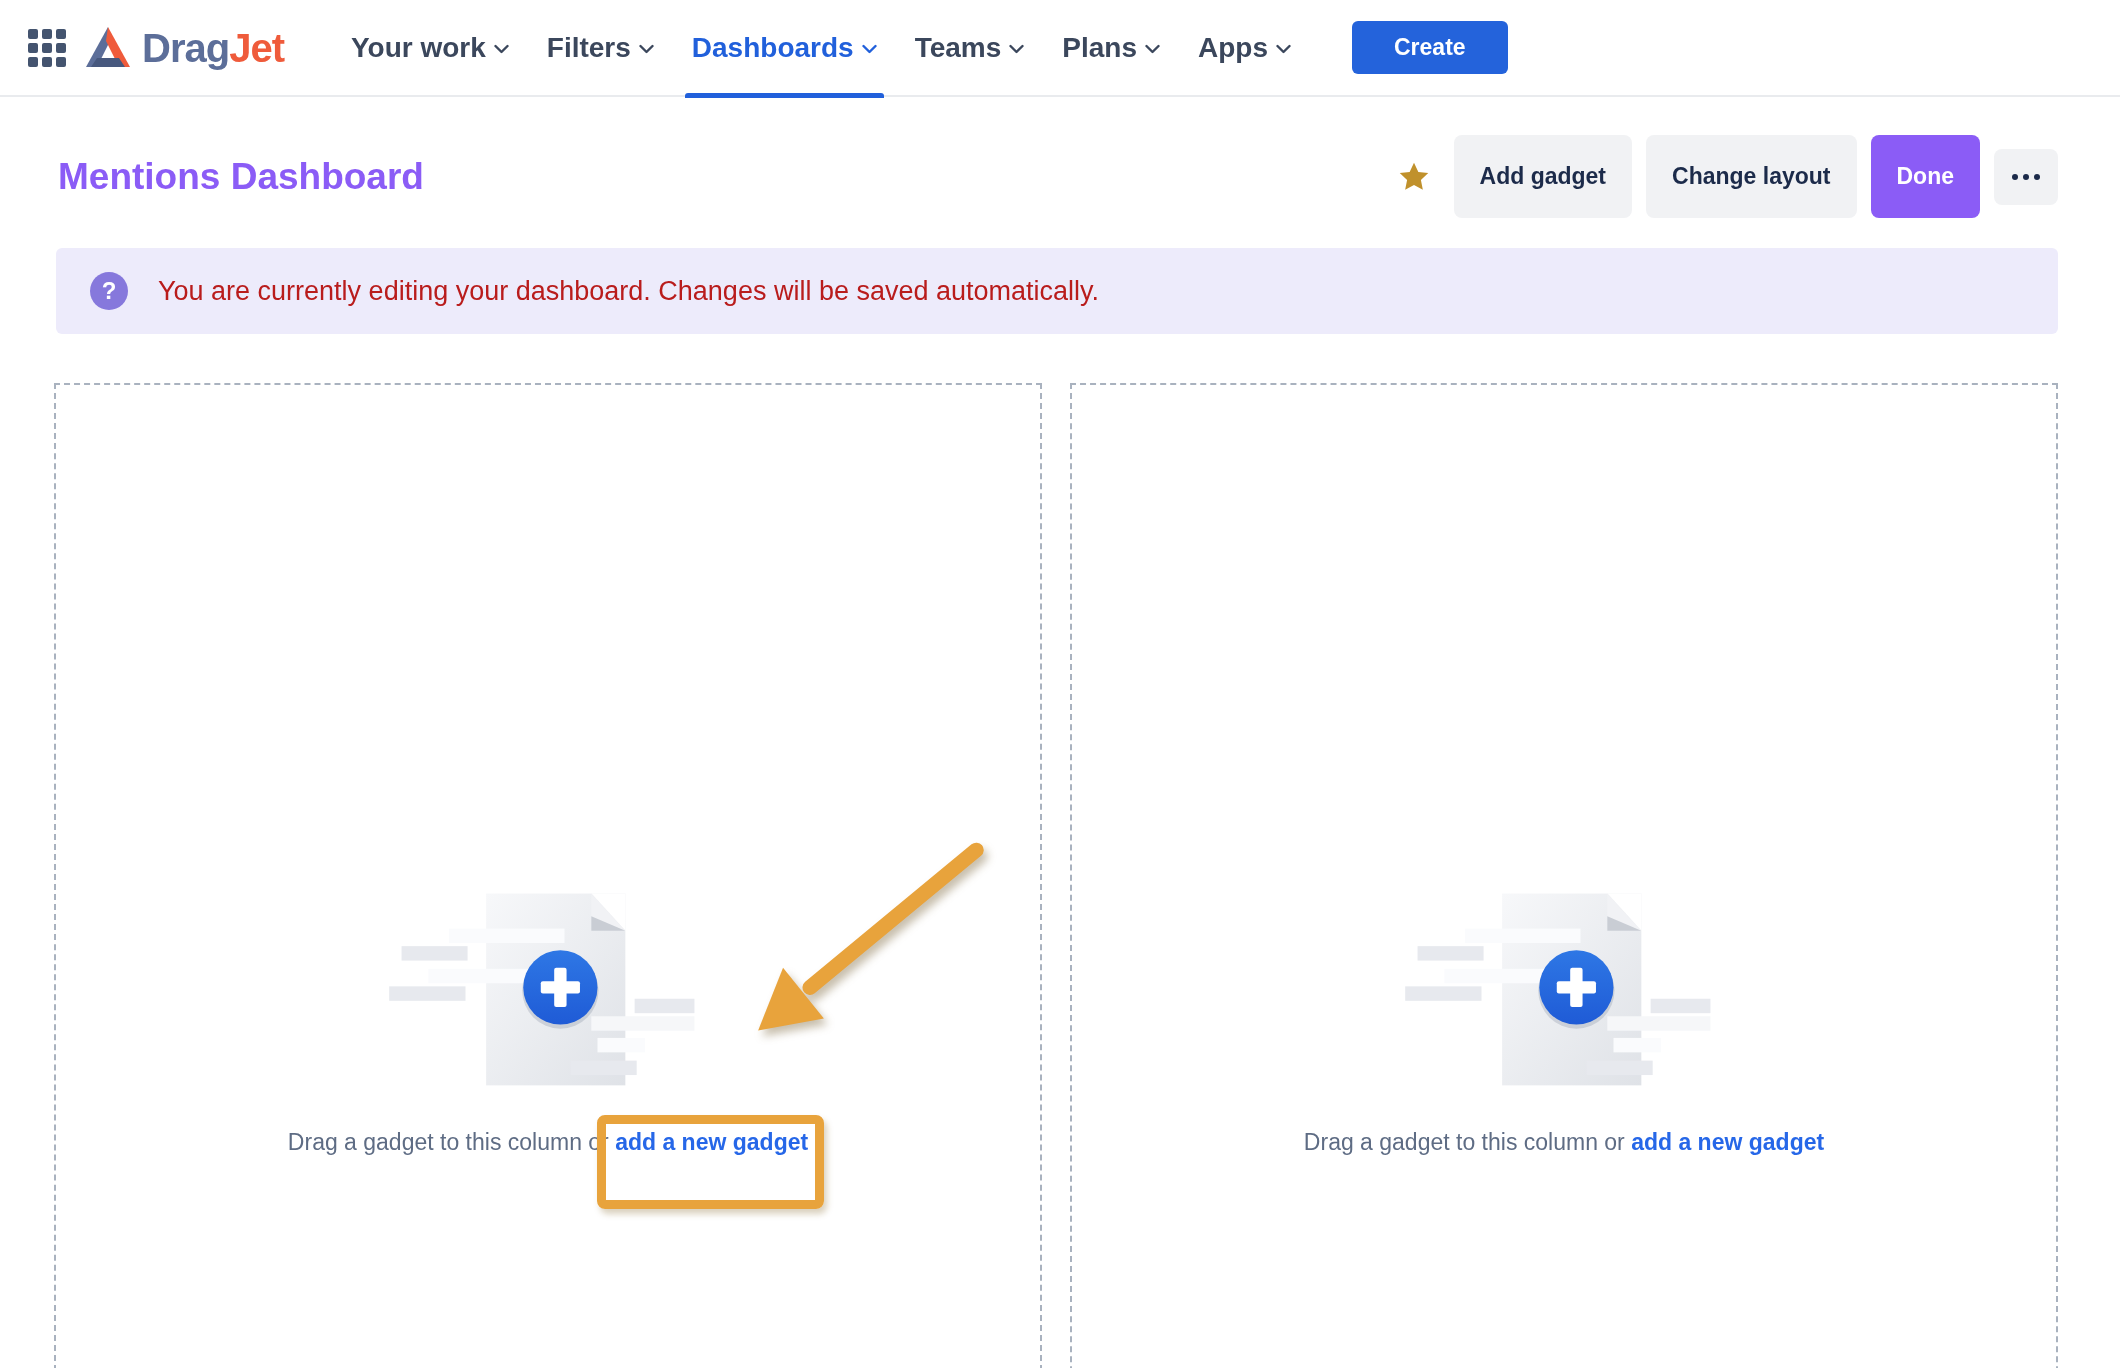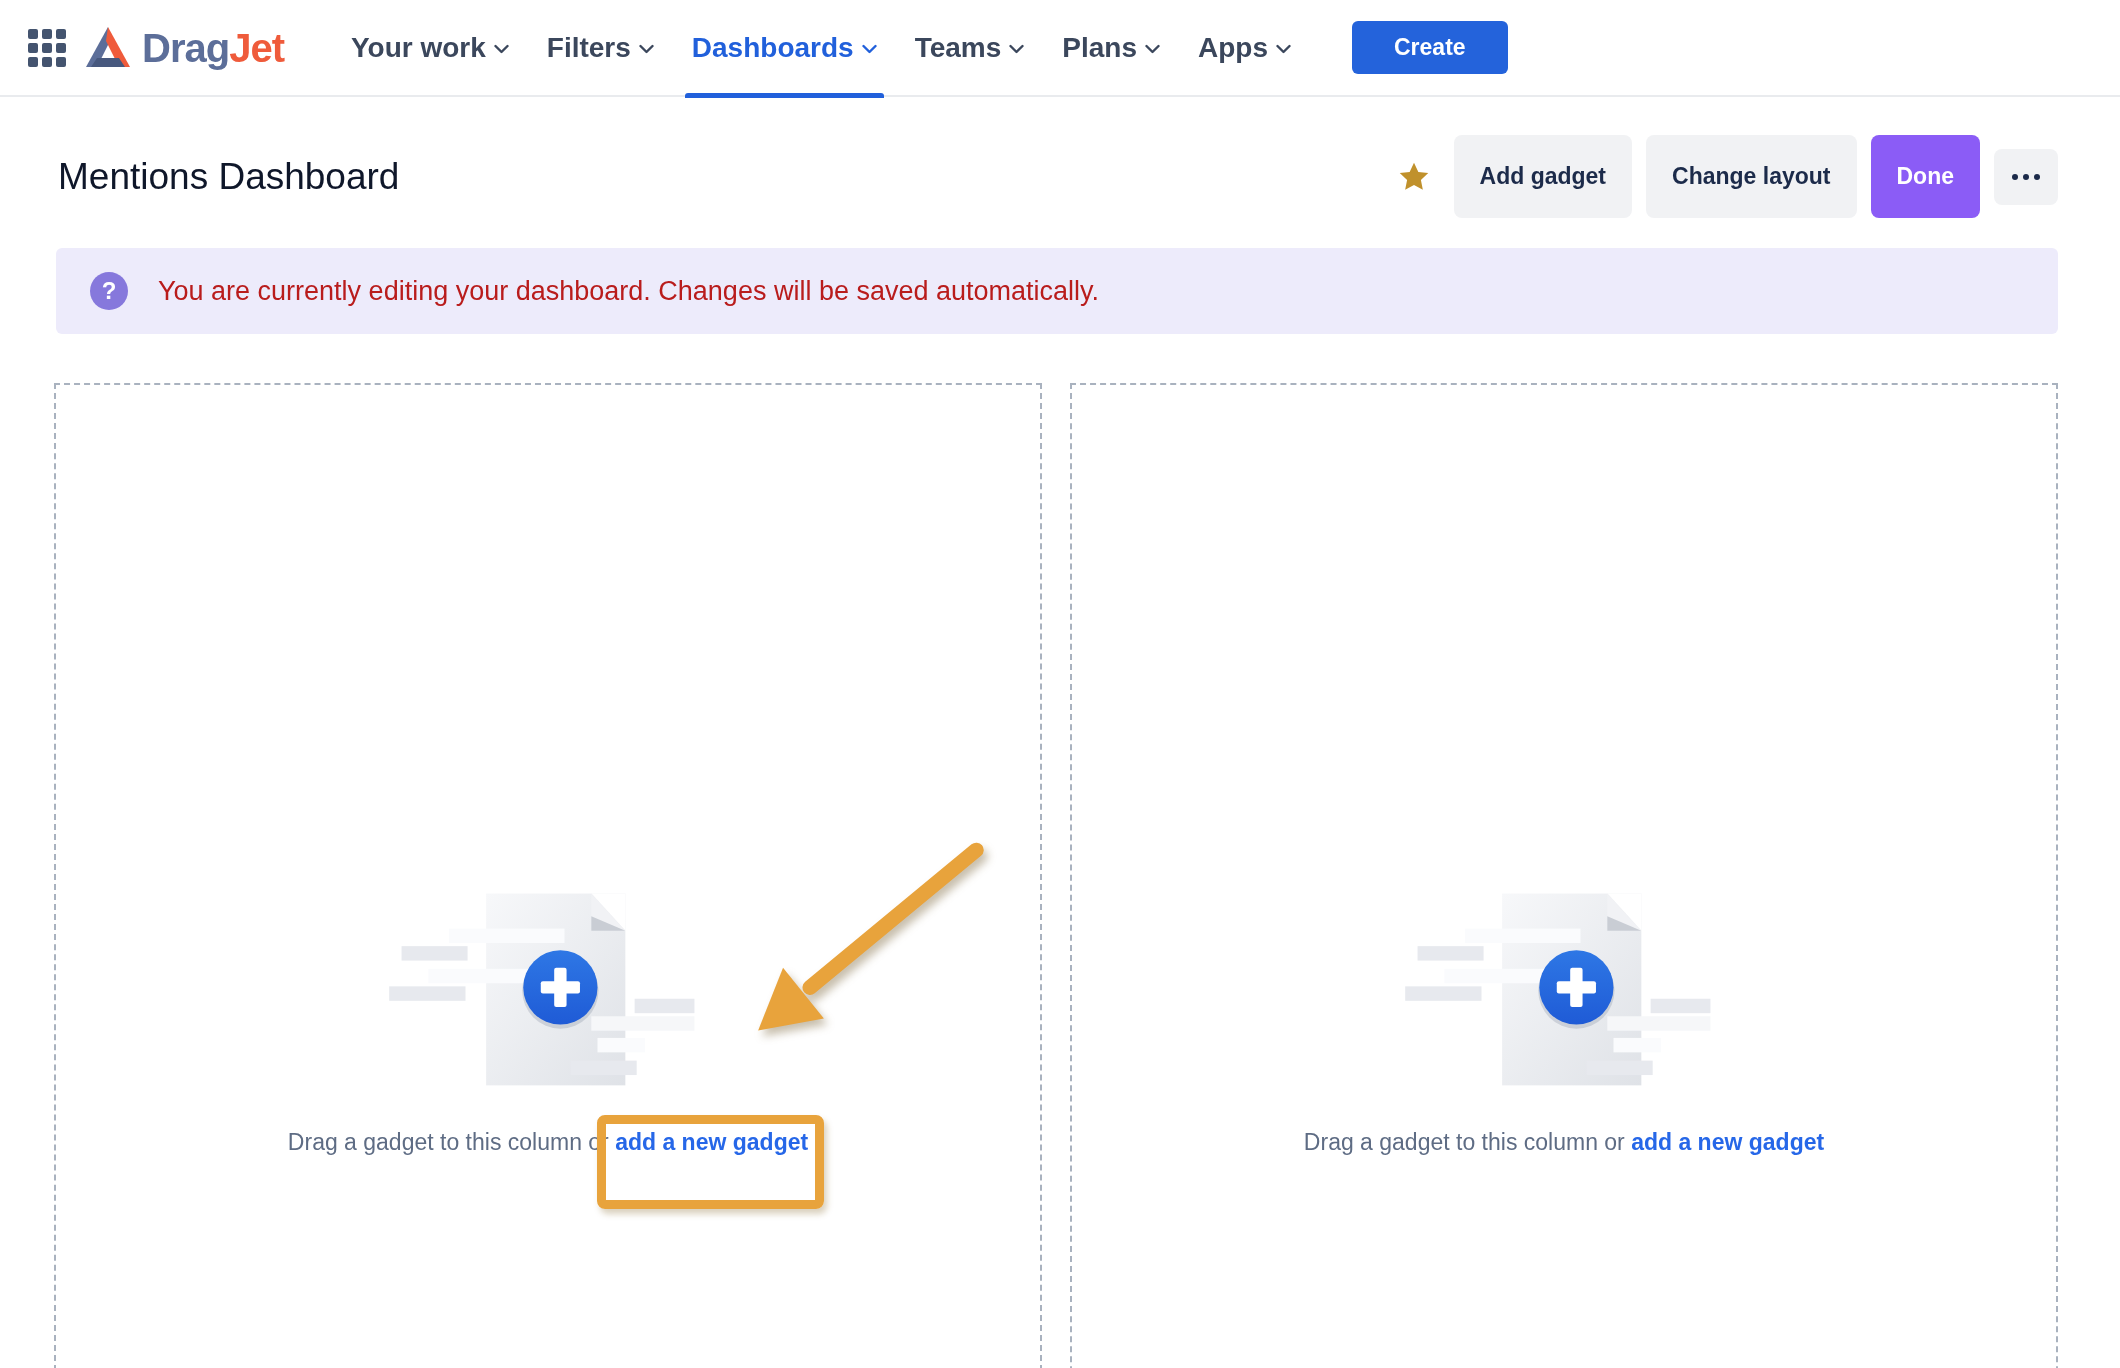--- a/index.html
+++ b/index.html
@@ -23,21 +23,21 @@
   .navitem.active { color:#2160db; }
   .navitem.active::after { content:""; position:absolute; left:12px; right:12px; bottom:-2px;
     height:5px; background:#2160db; border-radius:3px 3px 0 0; }
   .create-btn { margin-left:42px; background:#2463db; color:#fff; border:none; border-radius:6px;
     font-size:23px; font-weight:600; padding:13px 42px; cursor:pointer;
     font-family:inherit; }
 
   
   .pagehead { display:flex; align-items:center; justify-content:space-between;
     margin:38px 62px 0 58px; }
-  .pagehead h1 { font-size:37px; font-weight:400; color:#0f172a; }
+  .pagehead h1 { font-size:37px; font-weight:700; color:#8b5cf6; }
   .head-actions { display:flex; align-items:center; gap:14px; }
   .star { margin-right:8px; cursor:pointer; display:flex; }
   .btn { border:none; border-radius:8px; font-family:inherit; font-size:23px; font-weight:600;
     padding:28px 26px; cursor:pointer; background:#f1f2f4; color:#1c2b4a; }
   .btn.primary { background:#8b5cf6; color:#fff; }
   .btn.more { display:flex; align-items:center; gap:5px; padding:15px 18px; height:56px; }
   .btn.more i { width:6px; height:6px; border-radius:50%; background:#1c2b4a; display:block; }
 
   
   .banner { margin:30px 62px 0 56px; height:86px; background:#edebfb; border-radius:6px;

